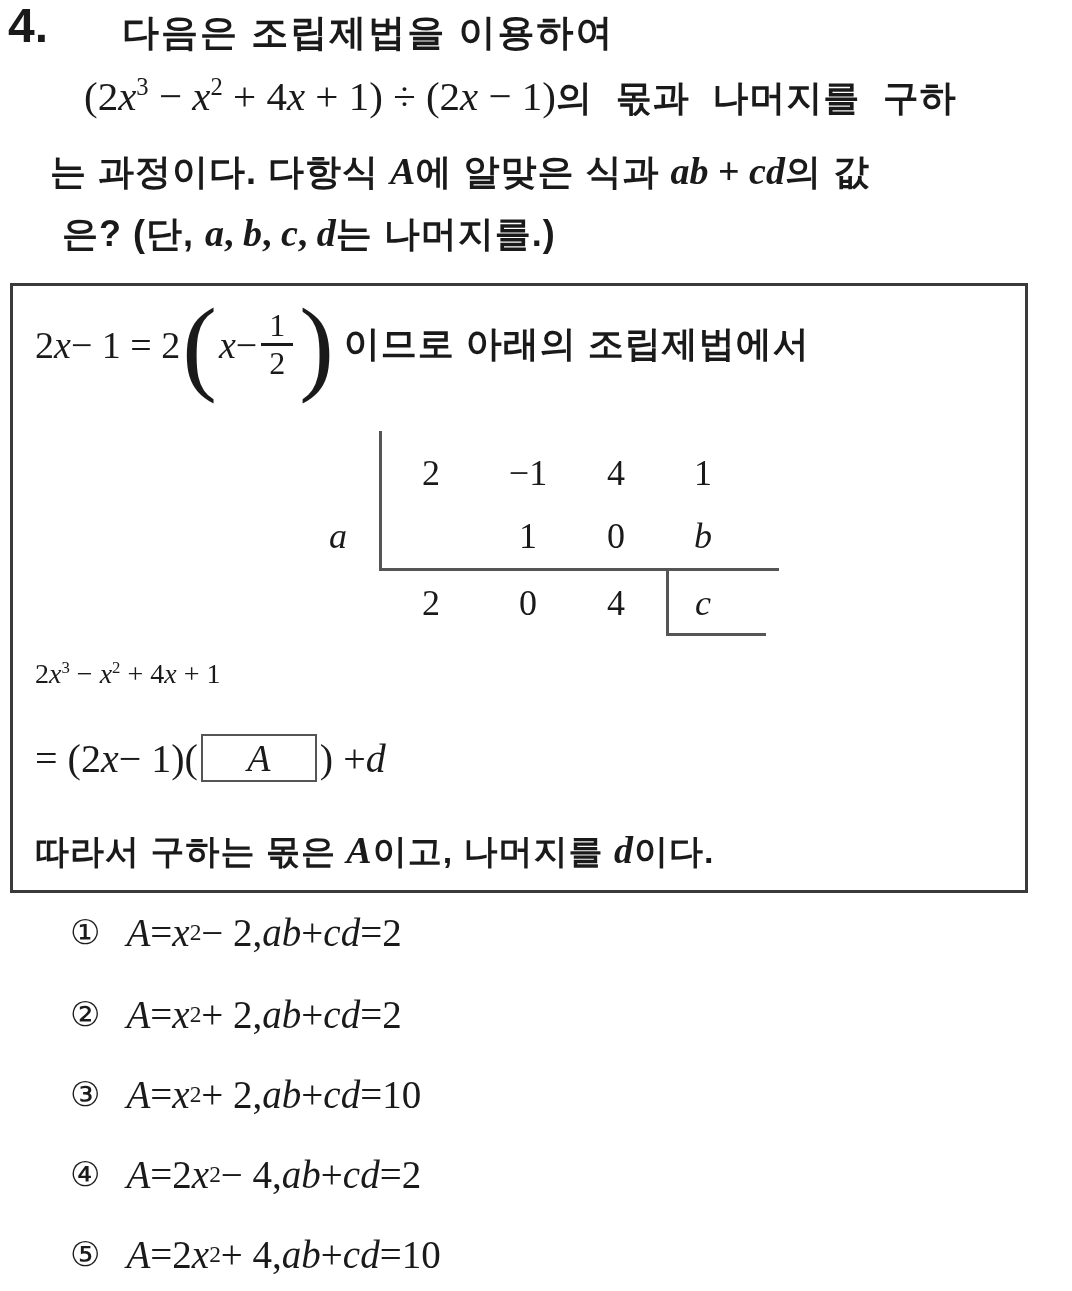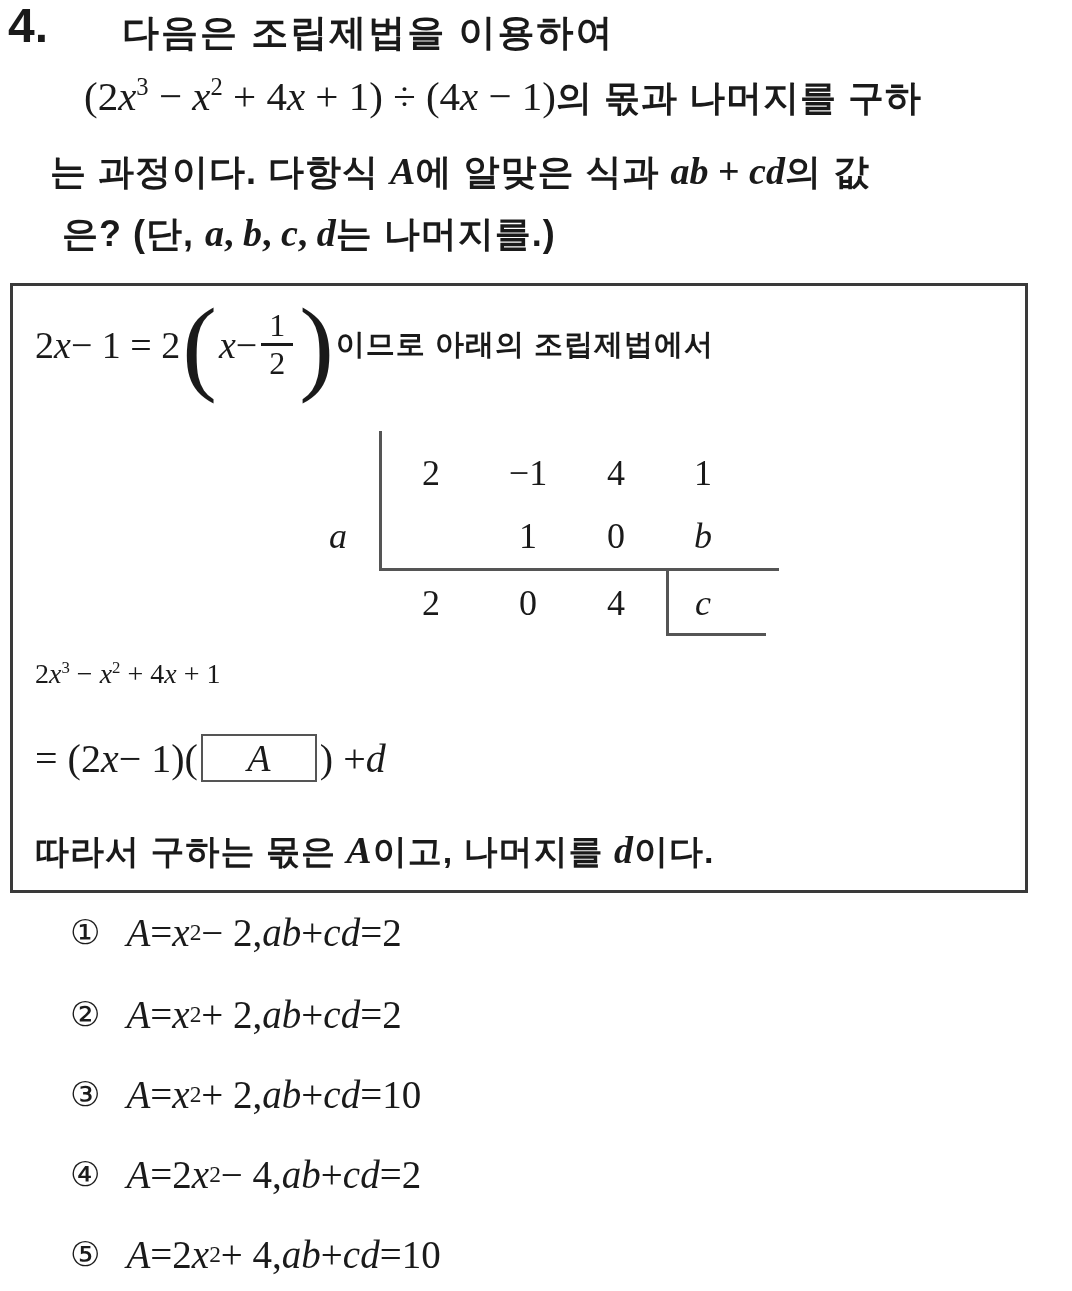--- a/index.html
+++ b/index.html
@@ -11,35 +11,35 @@
   .ko { font-family:"Liberation Sans", sans-serif; font-weight:700;text-align:right; }
   .math { font-family:"Liberation Serif", serif; }
   .math i, i.mv { font-family:"Liberation Serif", serif; font-style:italic; }
   sup.ex { font-size:0.6em; vertical-align:super; line-height:0; }
 
   
   .qnum { position:absolute; left:8px; top:-2px; font-family:"Liberation Sans", sans-serif;
           font-weight:700; font-size:48px; }
   .hline1 { position:absolute; left:122px; top:8px; font-size:37px; letter-spacing:2px; }
   .hline2 { position:absolute; left:84px; top:72px; font-size:41px; white-space:nowrap; }
-  .hline2 .ko { font-size:36px; letter-spacing:1px; }
+  .hline2 .ko { font-size:36px; letter-spacing:1px;font-family:Liberation Mono, monospace; }
   .hline3 { position:absolute; left:50px; top:148px; font-size:36px; white-space:nowrap; letter-spacing:1px; }
   .hline3 .math, .hline4 .math { font-size:38px; letter-spacing:0; }
   .hline4 { position:absolute; left:62px; top:210px; font-size:36px; letter-spacing:1px; }
 
   
   .solbox { position:absolute; left:10px; top:283px; width:1018px; height:610px;
             border:3px solid #3a3a3a; background:#fff; }
   .eq1 { position:absolute; left:22px; top:12px; display:flex; align-items:center; font-size:38px; }
   .bigparen { font-size:104px; font-weight:400; line-height:0.9; transform:scaleY(1.02);
               font-family:"Liberation Serif", serif; margin:0 2px; }
   .frac { display:inline-flex; flex-direction:column; align-items:center; margin:0 4px; line-height:1.1; }
   .frac .num { font-size:32px; padding:0 8px; }
   .frac .den { font-size:32px; padding:0 8px; border-top:3px solid #1a1a1a; }
-  .eq1 .ko { font-size:29px; letter-spacing:1px; }
+  .eq1 .ko { font-size:36px; margin-left:8px; letter-spacing:1px; }
 
   
   .sdtable { position:absolute; left:300px; top:142px; width:480px; height:215px; font-size:36px; }
   .sdtable .cell { position:absolute; transform:translate(-50%,-50%); white-space:nowrap; }
   .sd-vbar  { position:absolute; left:66px; top:3px; width:3px; height:139px; background:#555; }
   .sd-hline { position:absolute; left:66px; top:140px; width:400px; height:3px; background:#555; }
   .sd-cvert { position:absolute; left:353px; top:140px; width:3px; height:67px; background:#555; }
   .sd-cbot  { position:absolute; left:353px; top:205px; width:100px; height:3px; background:#555; }
 
   .poly { position:absolute; left:22px; top:372px; font-size:28px; }
@@ -57,21 +57,21 @@
   .c1 { top:902px; } .c2 { top:984px; } .c3 { top:1064px; } .c4 { top:1144px; } .c5 { top:1224px; }
 </style>
 </head>
 <body>
 
 <div class="page">
 
   <div class="qnum">4.</div>
   <div class="hline1 ko">다음은 조립제법을 이용하여</div>
 
-  <div class="hline2 math"><span>(2</span><i class="mv">x</i><sup class="ex">3</sup><span> − </span><i class="mv">x</i><sup class="ex">2</sup><span> + 4</span><i class="mv">x</i><span> + 1) ÷ (4</span><i class="mv">x</i><span> − 1)</span><span class="ko">의 몫과 나머지를 구하</span></div>
+  <div class="hline2 math"><span>(2</span><i class="mv">x</i><sup class="ex">3</sup><span> − </span><i class="mv">x</i><sup class="ex">2</sup><span> + 4</span><i class="mv">x</i><span> + 1) ÷ (2</span><i class="mv">x</i><span> − 1)</span><span class="ko">의 몫과 나머지를 구하</span></div>
 
   <div class="hline3 ko"><span>는 과정이다. 다항식 </span><span class="math"><i class="mv">A</i></span><span>에 알맞은 식과 </span><span class="math"><i class="mv">ab</i><span> + </span><i class="mv">cd</i></span><span>의 값</span></div>
 
   <div class="hline4 ko"><span>은? (단, </span><span class="math"><i class="mv">a</i><span>, </span><i class="mv">b</i><span>, </span><i class="mv">c</i><span>, </span><i class="mv">d</i></span><span>는 나머지를.)</span></div>
 
   <div class="solbox">
 
     <div class="eq1 math">
       <span>2</span>
         <i class="mv">x</i>

